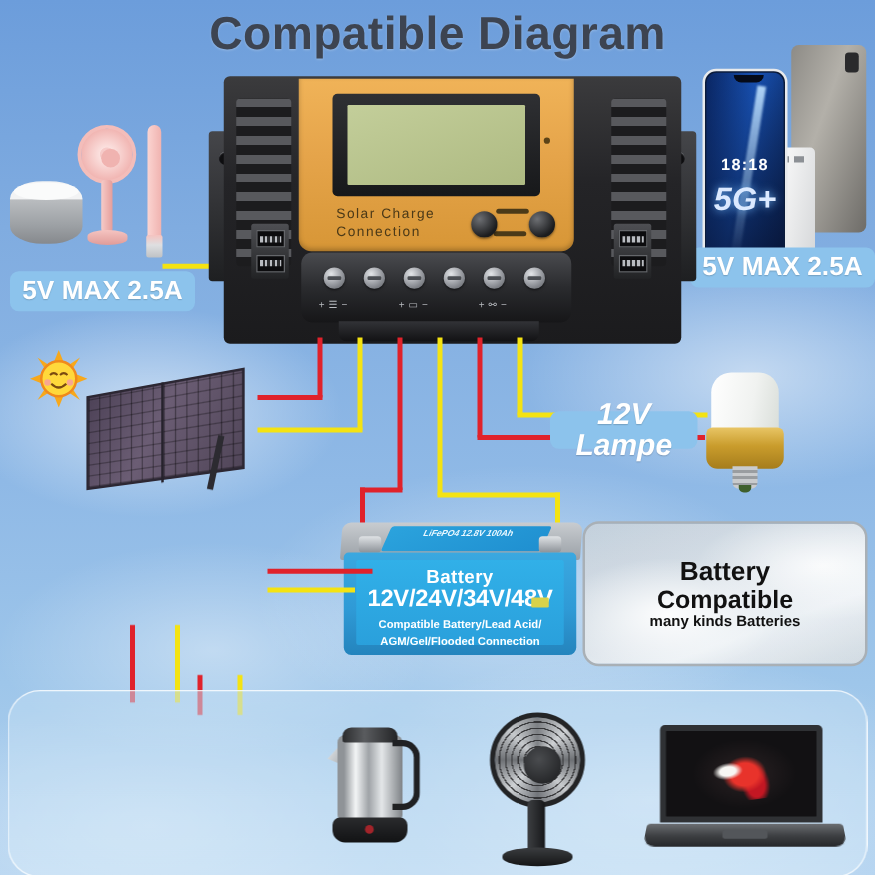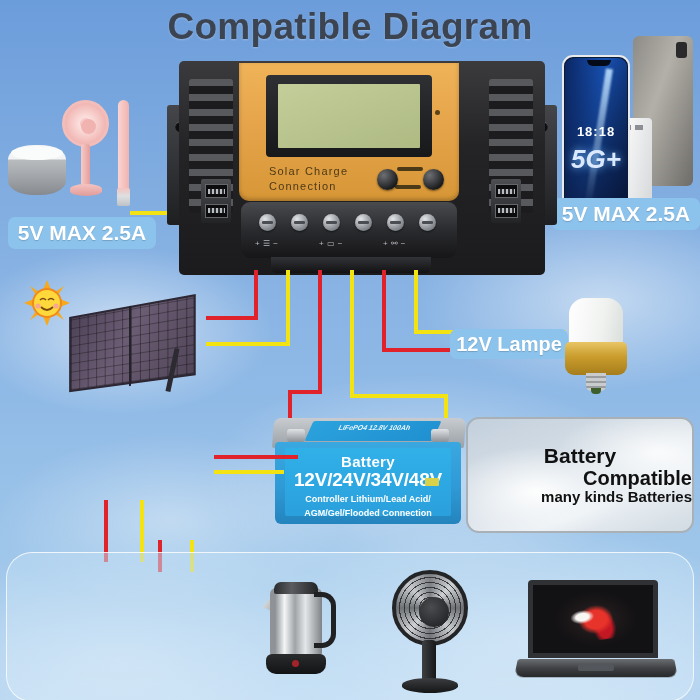--- a/index.html
+++ b/index.html
@@ -47,21 +47,21 @@
     border-radius: 7px;
     text-align: center;
     line-height: 1.05;
     text-shadow: 0 1px 1px rgba(0,0,0,.18);
     display: flex;
     align-items: center;
     justify-content: center;
   }
   #pill-left  { left: 8px;  top: 217px; width: 148px; height: 32px; font-size: 21px; }
   #pill-right { left: 552px; top: 198px; width: 148px; height: 32px; font-size: 21px; }
-  #pill-lamp  { left: 450px; top: 329px; width: 118px; height: 30px; font-size: 20px; }
+  #pill-lamp  { left: 440px; top: 329px; width: 118px; height: 30px; font-size: 24px; font-style: italic; }
 
   
   #battery-info {
     position: absolute;
     left: 466px; top: 417px;
     width: 228px; height: 116px;
     border: 2px solid #a9b0b6;
     border-radius: 13px;
     background:
       radial-gradient(ellipse 120px 60px at 30% 65%, rgba(255,255,255,.95), rgba(255,255,255,.1) 75%),
@@ -72,22 +72,22 @@
     display: flex;
     flex-direction: column;
     align-items: center;
     justify-content: center;
     text-align: center;
     overflow: hidden;
   }
   #battery-info span { display: block; width: 100%; }
   .bi-1 { font-size: 21px; line-height: 1.1; }
   .bi-2 { font-size: 21px; line-height: 1.12; }
-  .bi-3 { font-size: 20px; line-height: 1.12; text-align: right; }
-  .bi-4 { font-size: 15px; line-height: 1.12; text-align: right; }
+  .bi-3 { font-size: 20px; line-height: 1.12; }
+  .bi-4 { font-size: 12px; line-height: 1.12; }
 
   
   #bottom-panel {
     position: absolute;
     left: 6px; top: 552px;
     width: 688px; height: 150px;
     border: 1px solid rgba(255,255,255,.75);
     border-radius: 26px;
     background: linear-gradient(180deg, rgba(190,219,242,.55), rgba(214,234,248,.55));
   }
@@ -655,21 +655,21 @@
 
   <div id="battery">
     <div class="bat-lid"></div>
     <div class="bat-top-label">LiFePO4 12.8V 100Ah</div>
     <div class="bat-post post-l"></div>
     <div class="bat-post post-r"></div>
     <div class="bat-body">
       <div class="bat-panel">
         <div class="bat-t1">Battery</div>
         <div class="bat-t2">12V/24V/34V/48V</div>
-        <div class="bat-t3">Controller Lithium/Lead Acid/</div>
+        <div class="bat-t3">Compatible Battery/Lead Acid/</div>
         <div class="bat-t3">AGM/Gel/Flooded Connection</div>
       </div>
       <div class="bat-chip"></div>
     </div>
   </div>
 
   <div id="battery-info">
     <span class="bi-1">Battery</span>
     <span class="bi-3">Compatible</span>
     <span class="bi-4">many kinds Batteries</span>

